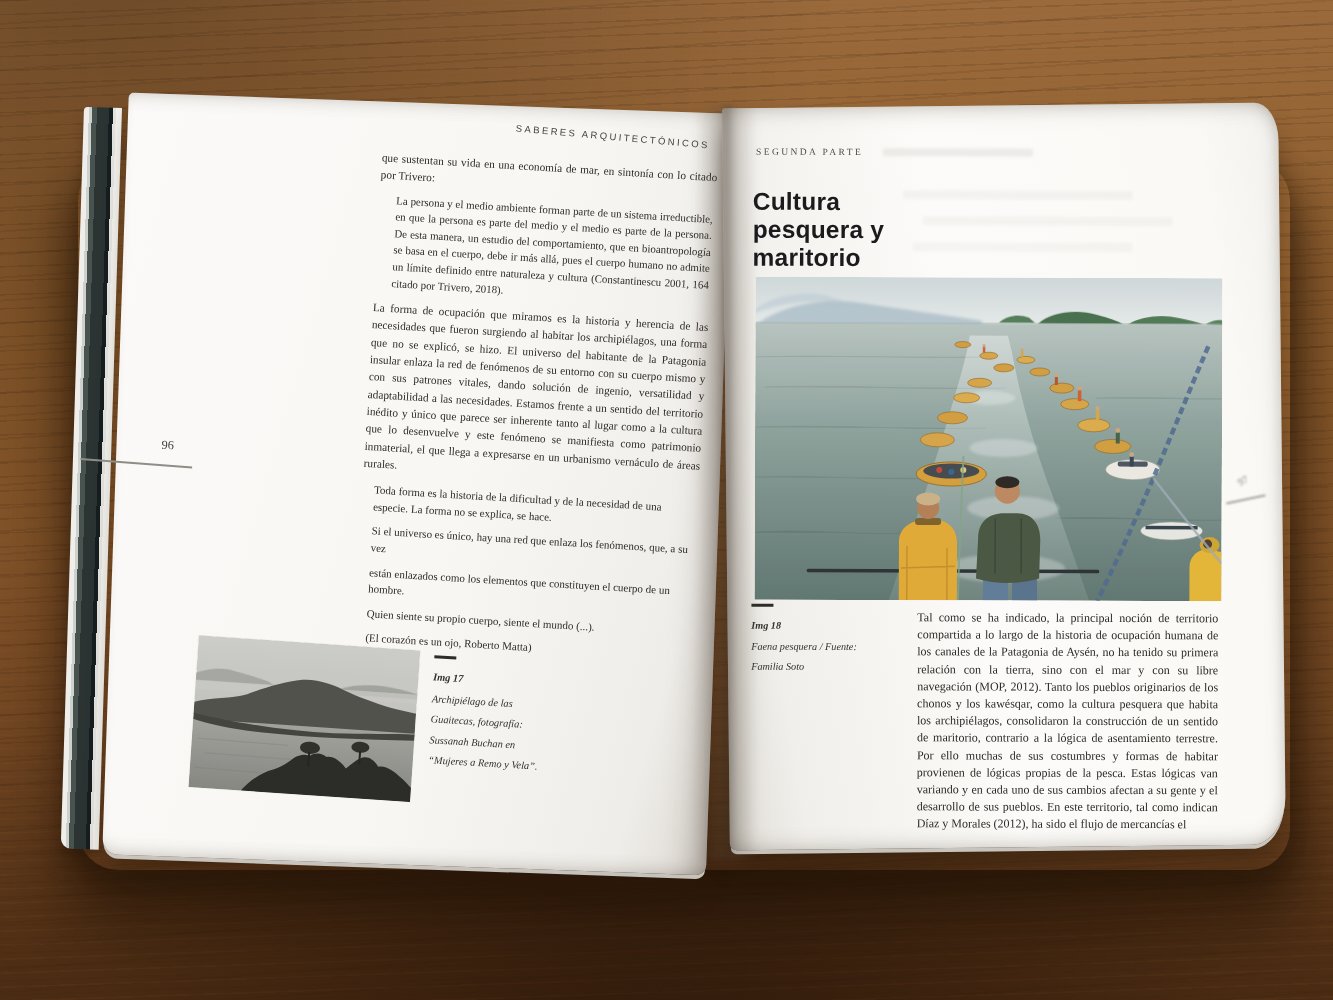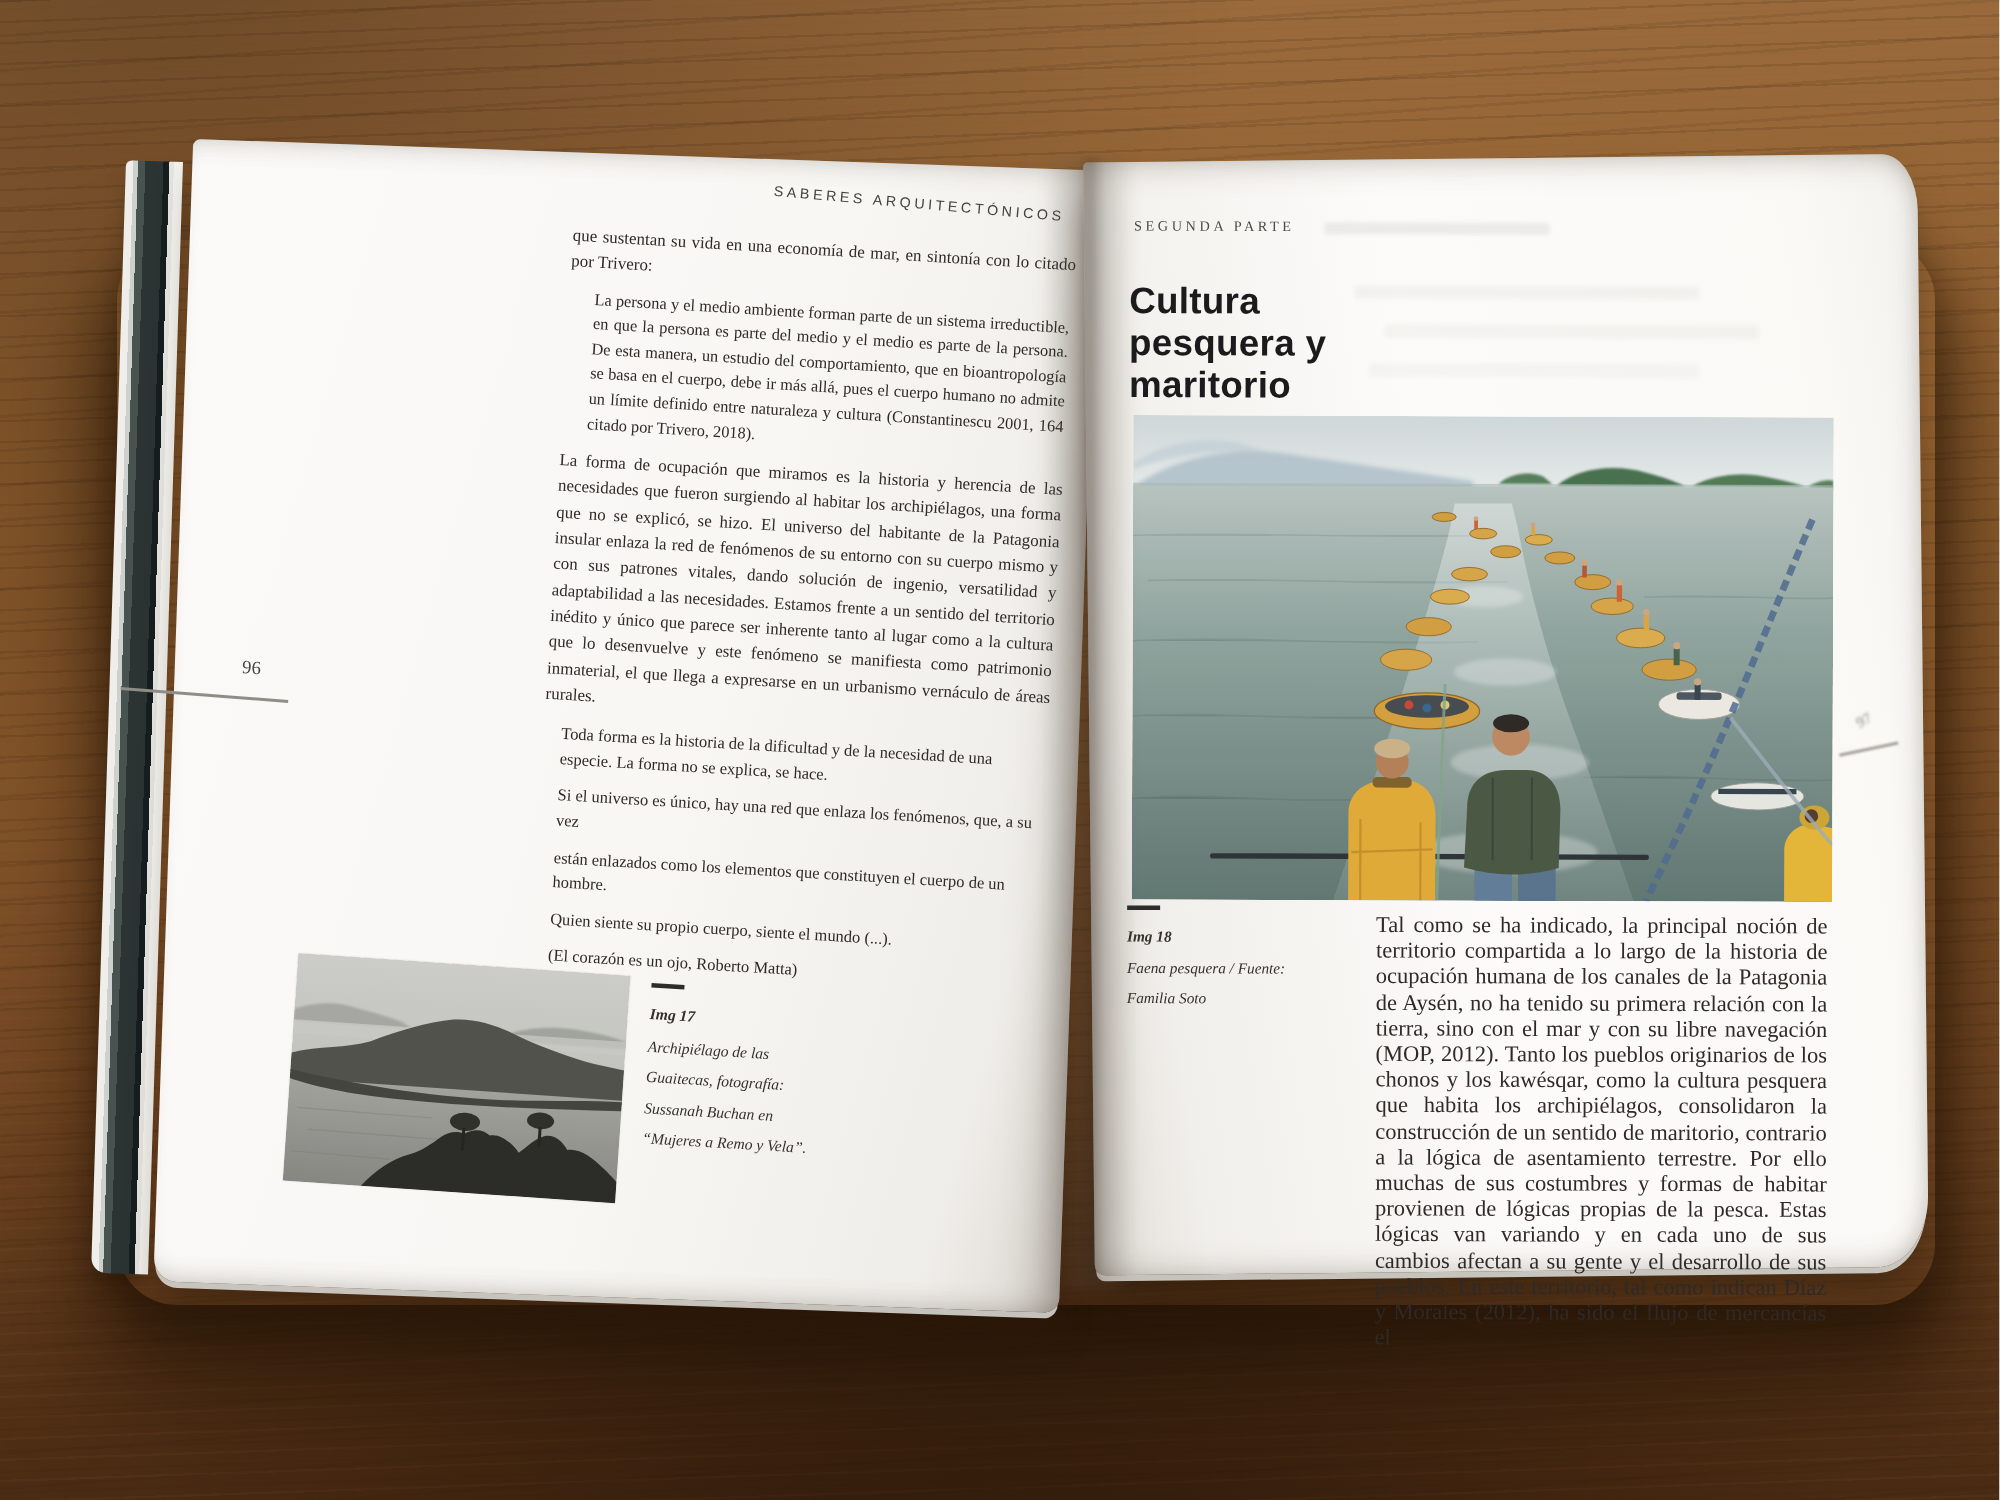--- a/index.html
+++ b/index.html
@@ -94,21 +94,21 @@
   .lp-rule{position:absolute;left:-28px;top:373px;width:112px;height:1.5px;background:#8f8d87;transform:rotate(1deg);}
   .rp-num{left:516px;top:366px;color:#8a877e;font-size:10px;transform:rotate(-28deg);filter:blur(1.1px);}
   .rp-rule{position:absolute;left:504px;top:389px;width:40px;height:1.5px;background:#a3a099;transform:rotate(-12deg);filter:blur(.8px);}
   .chapter-title{
     position:absolute;left:30px;top:80px;width:168px;
     font-family:Liberation Sans, sans-serif;font-weight:bold;
     font-size:24.5px;line-height:28px;color:#1b1a1c;letter-spacing:.2px;
   }
   .rp-body{
     position:absolute;left:196px;top:501px;width:301px;
-    font-size:15px;line-height:17.2px;text-align:justify;color:#2e2a27;hyphens:auto;
+    font-size:12px;line-height:17.2px;text-align:justify;color:#2e2a27;hyphens:auto;
   }
   
   .ghost{position:absolute;background:rgba(105,100,92,.10);filter:blur(1.4px);border-radius:2px;}
   
   .photo{position:absolute;overflow:hidden;}
   .photo svg{display:block;width:100%;height:100%;}
   .lp-photo{left:100px;top:543px;width:222px;height:152px;transform:rotate(.5deg);box-shadow:0 0 1px rgba(0,0,0,.15);}
   .rp-photo{left:33px;top:169px;width:467px;height:323px;}
 </style>
 </head>

